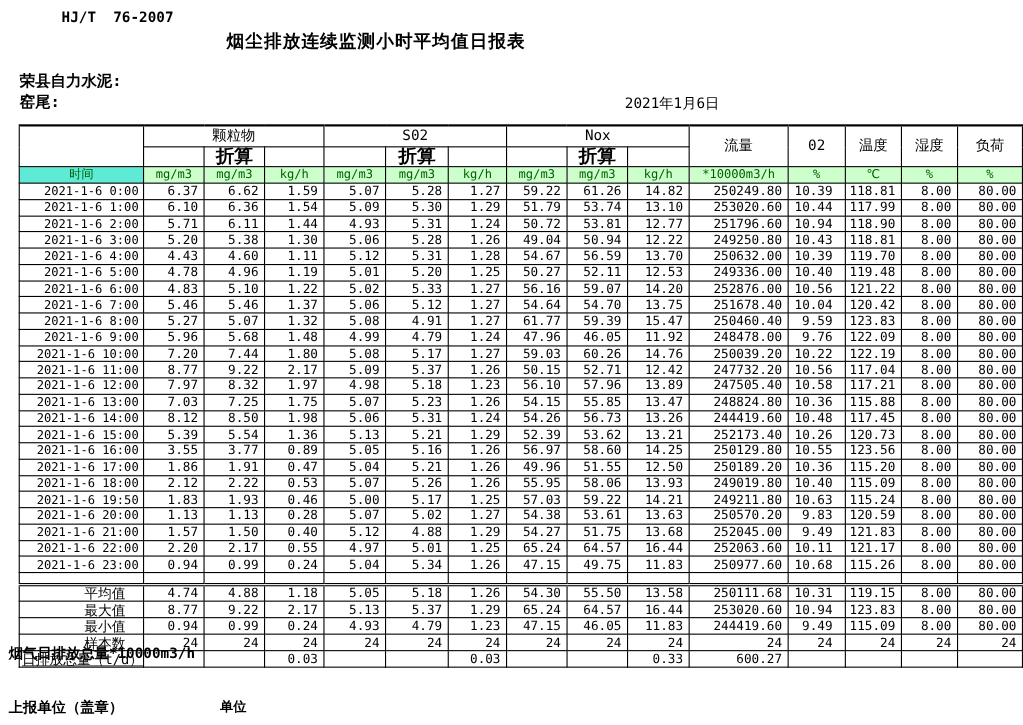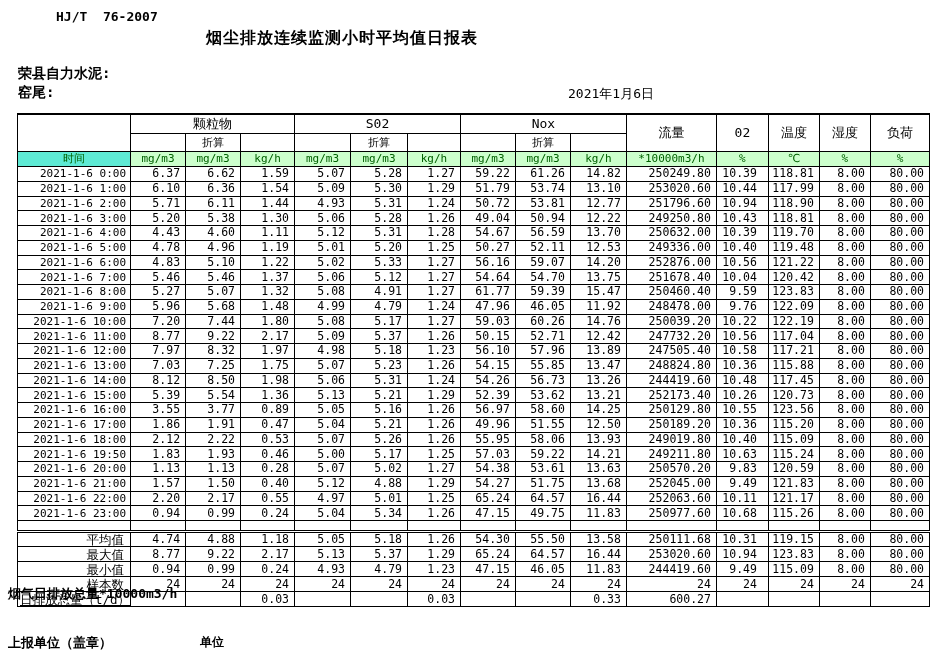--- a/index.html
+++ b/index.html
@@ -16,30 +16,30 @@
 
   table.report {
     position:absolute; left:17px; top:113px;
     border-collapse:collapse; table-layout:fixed;
     font-size:11.5px;
   }
   table.report td { border:1px solid #000; overflow:hidden; white-space:nowrap; }
   thead tr.hrow1 td { border-top:2px solid #000; }
   td.grp  { text-align:center; font-size:13px; height:18px; line-height:18px; }
   td.blank-head { height:17px; }
-  td.sub  { text-align:center; font-size:11px; height:17px; line-height:17px; }
+  td.sub  { text-align:center; font-size:17px; height:17px; line-height:17px;font-weight:bold; }
   tr.urow td { height:15px; line-height:14px; text-align:center; font-size:11px; }
   td.time-head { font-size:14px; }
   #data-rows tr { height:14.75px; }
   #data-rows td, #summary-rows td { line-height:13px; }
   td.time { text-align:right; padding-right:4px; font-size:11px; }
   td.num  { text-align:right; padding-right:5px; }
   #data-rows td:nth-child(12), #summary-rows td:nth-child(12) { padding-right:11px;margin-left:22px; }
   #summary-rows tr.srow { height:15px; }
-  td.slabel { text-align:right; padding-right:6px; font-size:12.5px; }
+  td.slabel { text-align:right; padding-right:16px; font-size:12.5px; }
   td.slabel.left { text-align:left; padding-left:2px; padding-right:0;text-decoration:underline; }
   tr.gap { height:11px; }
   tr.gap td { border-bottom:3px double #000; }
 
   .flow-note { position:absolute; left:8px; top:585px; font-size:13px; font-weight:bold; }
   .stamp-line { position:absolute; left:8px; top:634px; font-size:13px; font-weight:bold; }
   .unit-label { position:absolute; left:200px; top:634px; font-size:12px; font-weight:bold; }
 </style>
 </head>
 <body>

